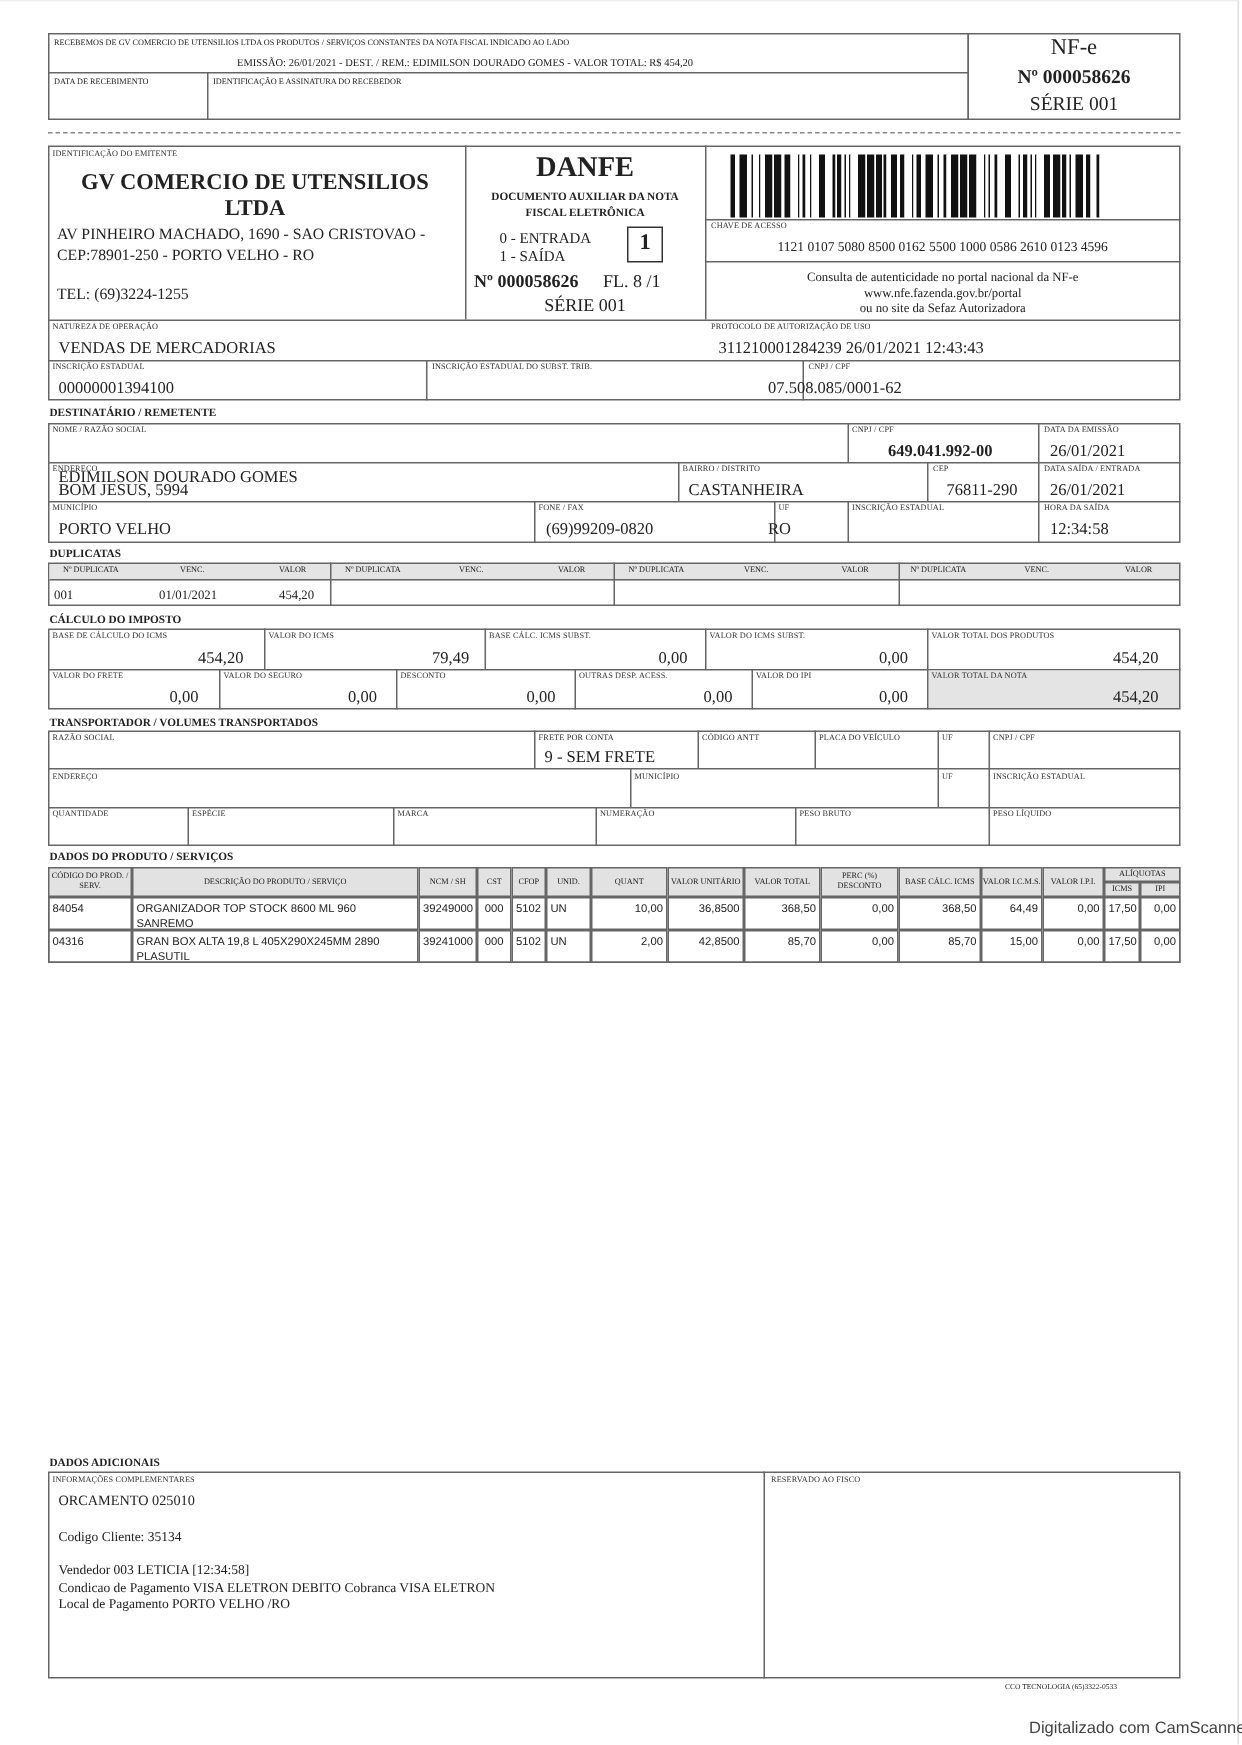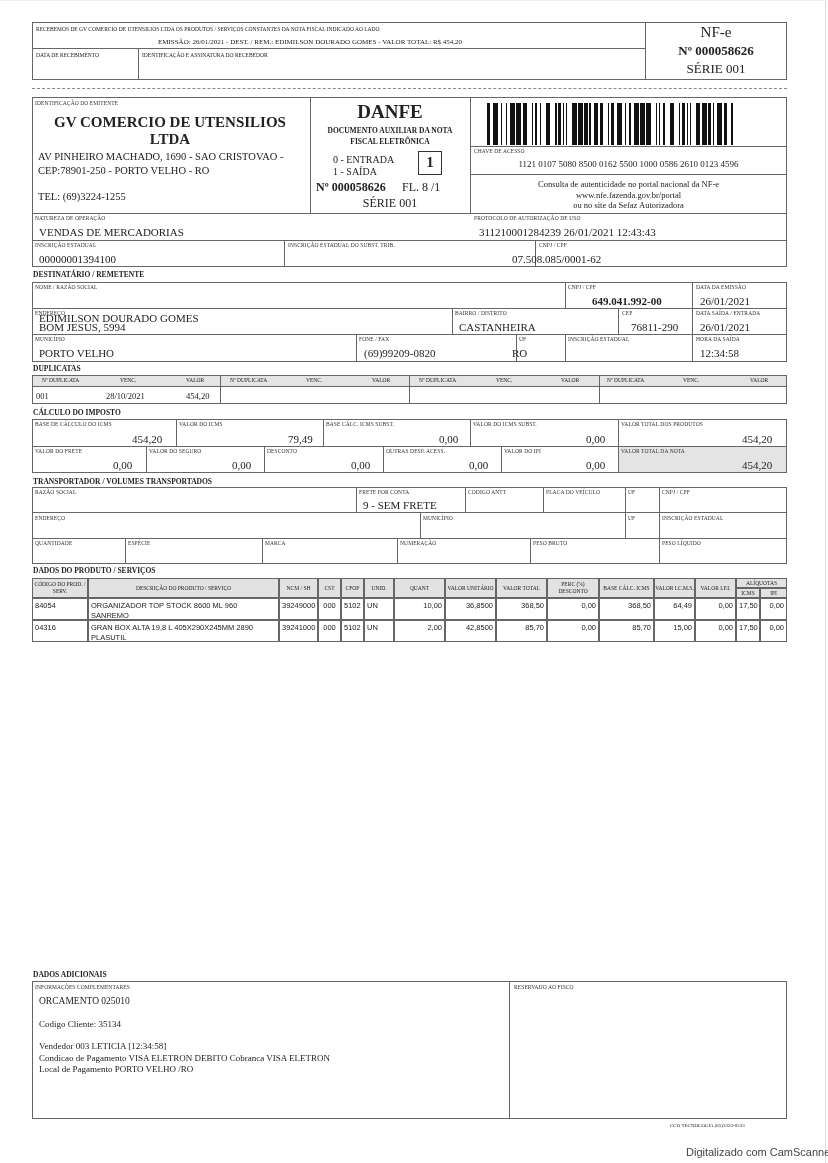--- a/index.html
+++ b/index.html
@@ -220,21 +220,21 @@
 <div class="dupth" style="left:230px;top:377px;">Nº DUPLICATA</div>
 <div class="dupth" style="left:306px;top:377px;">VENC.</div>
 <div class="dupth" style="left:372px;top:377px;">VALOR</div>
 <div class="dupth" style="left:419px;top:377px;">Nº DUPLICATA</div>
 <div class="dupth" style="left:496px;top:377px;">VENC.</div>
 <div class="dupth" style="left:561px;top:377px;">VALOR</div>
 <div class="dupth" style="left:607px;top:377px;">Nº DUPLICATA</div>
 <div class="dupth" style="left:683px;top:377px;">VENC.</div>
 <div class="dupth" style="left:750px;top:377px;">VALOR</div>
 <div class="abs" style="left:36px;top:391px;font-size:8.5px;">001</div>
-<div class="abs" style="left:106px;top:391px;font-size:8.5px;">28/10/2021</div>
+<div class="abs" style="left:106px;top:391px;font-size:8.5px;">01/01/2021</div>
 <div class="abs" style="left:186px;top:391px;font-size:8.5px;">454,20</div>
 
 <div class="sec" style="left:33px;top:408px;">CÁLCULO DO IMPOSTO</div>
 <div class="box" style="left:32px;top:419px;width:755px;height:54px;"></div>
 <div class="abs" style="left:32px;top:446px;width:755px;border-top:1px solid #666;"></div>
 <div class="abs shade" style="left:619px;top:447px;width:167px;height:25px;"></div>
 
 <div class="abs" style="left:176px;top:419px;height:27px;border-left:1px solid #666;"></div>
 <div class="abs" style="left:323px;top:419px;height:27px;border-left:1px solid #666;"></div>
 <div class="abs" style="left:470px;top:419px;height:27px;border-left:1px solid #666;"></div>

